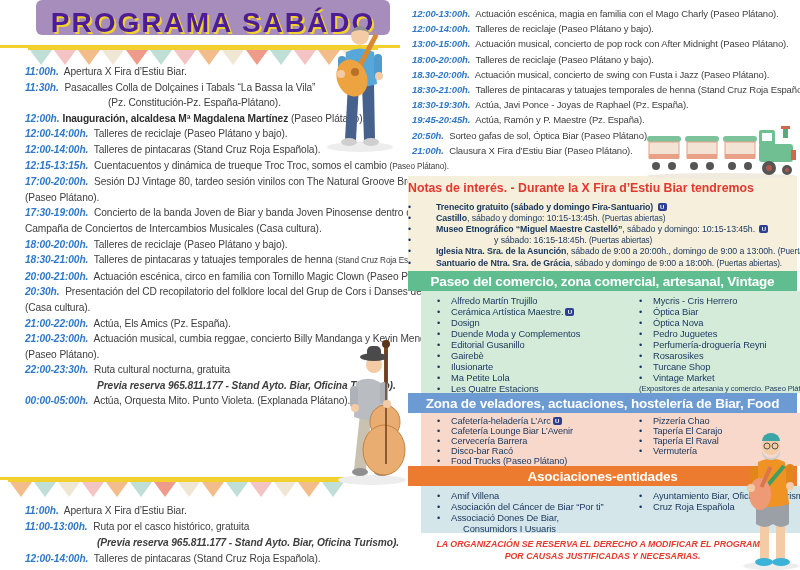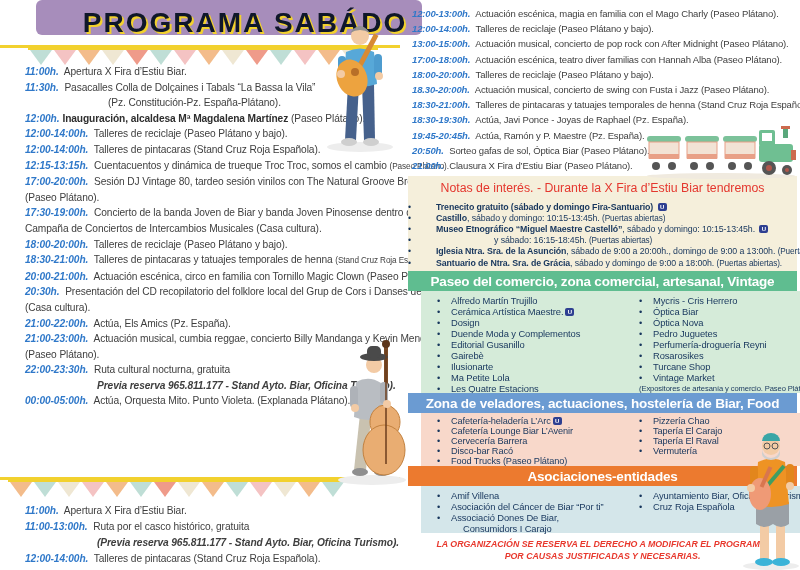--- a/index.html
+++ b/index.html
@@ -1,22 +1,22 @@
 <!DOCTYPE html>
 <html style="--saturday-header: #a78dbb; --sunday-header: #efa31d; --accent-yellow: #f2d12e; --time-blue: #2f78c9; --notes-bg: #f5efdb; --notes-title-red: #e4372e; --commerce-banner-green: #5fbd90; --commerce-bg: #d5ebd9; --hosteleria-banner-blue: #6b9bd2; --hosteleria-bg: #f8d8ca; --asociaciones-banner-orange: #ec7a2f; --asociaciones-bg: #d4e6ea; --footer-red: #e8392e;"><head>
 <meta charset="utf-8">
 <style>
   html,body{margin:0;padding:0;background:#fff;}
   .page{position:relative;width:800px;height:570px;overflow:hidden;background:#fff;
         font-family:"Liberation Sans", sans-serif;}
   
   .col-left{position:absolute;left:0;top:0;width:400px;height:570px;}
-  .band{position:absolute;height:35px;color:#0f172a;font-weight:bold;font-size:28px;
+  .band{position:absolute;height:35px;color:#4c1d95;font-weight:bold;font-size:28px;
         text-align:center;line-height:46px;letter-spacing:2px;
-        text-shadow:2px 2px 0 var(--accent-yellow);padding-left:32px;}
+        text-shadow:2px 2px 0 var(--accent-yellow);}
   .band-sab{top:0;left:36px;width:354px;background:var(--saturday-header);border-radius:6px;}
   .band-dom{top:432px;left:0;width:390px;background:var(--sunday-header);border-radius:0 10px 24px 0;}
   .yline{position:absolute;left:0;width:400px;height:3px;background:var(--accent-yellow);}
   .y1{top:45px}.y2{top:477px}
   .bunting{position:absolute;}
   .b1{top:48px;left:28px}.b2{top:480px;left:8px}
   .events{position:absolute;}
   .sat{top:64px;left:25px;width:372px;}
   .sun{top:503px;left:25px;width:372px;}
   .ev{margin:0;white-space:nowrap;font-size:10.2px;line-height:15.6px;color:#3e3e3e;letter-spacing:-0.1px;}
@@ -24,21 +24,21 @@
   .tm{color:var(--time-blue);font-weight:bold;font-style:italic;margin-right:3px;}
   .bb{color:#2e2e2e;}
   .tiny{font-size:8.2px;}
   .reserva{font-weight:bold;font-style:italic;margin-left:72px;}
   .cont-indent{margin-left:83px;}
   
   .col-right{position:absolute;left:408px;top:0;width:389px;height:570px;}
   .right-events{position:absolute;top:6px;left:4px;width:385px;}
   .right-events .ev{font-size:9.5px;line-height:15.2px;letter-spacing:-0.15px;}
   .notes{position:absolute;top:176px;left:0;width:389px;height:95px;background:var(--notes-bg);}
-  .notes-title{color:var(--notes-title-red);font-weight:normal;font-size:12.3px;text-align:center;margin-top:5px;}
+  .notes-title{color:var(--notes-title-red);font-weight:bold;font-size:12.3px;text-align:left;margin-top:5px;}
   ul{margin:0;padding:0;list-style:none;}
   .notes-list{margin-top:7px;padding-left:0;}
   .notes-list li{white-space:nowrap;font-size:8.8px;line-height:10.6px;color:#17365d;letter-spacing:-0.1px;}
   .notes-list .dot{display:inline-block;width:28px;}
   .notes-list b{font-weight:bold;}
   .sub .tx{margin-left:58px;}
   .banner{position:absolute;left:0;width:389px;height:20px;color:#fff;font-weight:bold;
           font-size:13.5px;text-align:center;line-height:21px;letter-spacing:-0.2px;}
   .banner-green{top:271px;background:var(--commerce-banner-green);}
   .banner-blue{top:393px;background:var(--hosteleria-banner-blue);}
@@ -218,21 +218,20 @@
   <div class="col-right">
 
     <div class="events right-events">
 
         <p class="ev"><i class="tm">12:00-13:00h.</i> <span class="tx">Actuación escénica, magia en familia con el Mago Charly (Paseo Plátano).</span> </p>
 
         <p class="ev"><i class="tm">12:00-14:00h.</i> <span class="tx">Talleres de reciclaje (Paseo Plátano y bajo).</span> </p>
 
         <p class="ev"><i class="tm">13:00-15:00h.</i> <span class="tx">Actuación musical, concierto de pop rock con After Midnight (Paseo Plátano).</span> </p>
 
-        <p class="ev"><i class="tm">17:00-18:00h.</i> <span class="tx">Actuación escénica, teatro diver familias con Hannah Alba (Paseo Plátano).</span> </p>
 
         <p class="ev"><i class="tm">18:00-20:00h.</i> <span class="tx">Talleres de reciclaje (Paseo Plátano y bajo).</span> </p>
 
         <p class="ev"><i class="tm">18.30-20:00h.</i> <span class="tx">Actuación musical, concierto de swing con Fusta i Jazz (Paseo Plátano).</span> </p>
 
         <p class="ev"><i class="tm">18:30-21:00h.</i> <span class="tx">Talleres de pintacaras y tatuajes temporales de henna (Stand Cruz Roja Española).</span> </p>
 
         <p class="ev"><i class="tm">18:30-19:30h.</i> <span class="tx">Actúa, Javi Ponce - Joyas de Raphael (Pz. España).</span> </p>
 
         <p class="ev"><i class="tm">19:45-20:45h.</i> <span class="tx">Actúa, Ramón y P. Maestre (Pz. España).</span> </p>
@@ -307,21 +306,21 @@
         </ul>
     </div>
 
     <div class="banner banner-orange">Asociaciones-entidades</div>
     <div class="area area-blue">
       <ul class="col-l">
 
       <li><span class="dot">•</span><span>Amif Villena</span></li>
           <li><span class="dot">•</span><span>Asociación del Cáncer de Biar “Por ti”</span></li>
           <li><span class="dot">•</span><span>Associació Dones De Biar,</span></li>
-          <li class="cont2"><span>Consumidors I Carajo</span></li>
+          <li class="cont2"><span>Consumidors I Usuaris</span></li>
         </ul>
       <ul class="col-r">
 
       <li><span class="dot">•</span><span>Ayuntamiento Biar, Oficina de Turismo</span></li>
           <li><span class="dot">•</span><span>Cruz Roja Española</span></li>
         </ul>
     </div>
 
     <div class="footer">
       <div>LA ORGANIZACIÓN SE RESERVA EL DERECHO A MODIFICAR EL PROGRAMA,</div>

